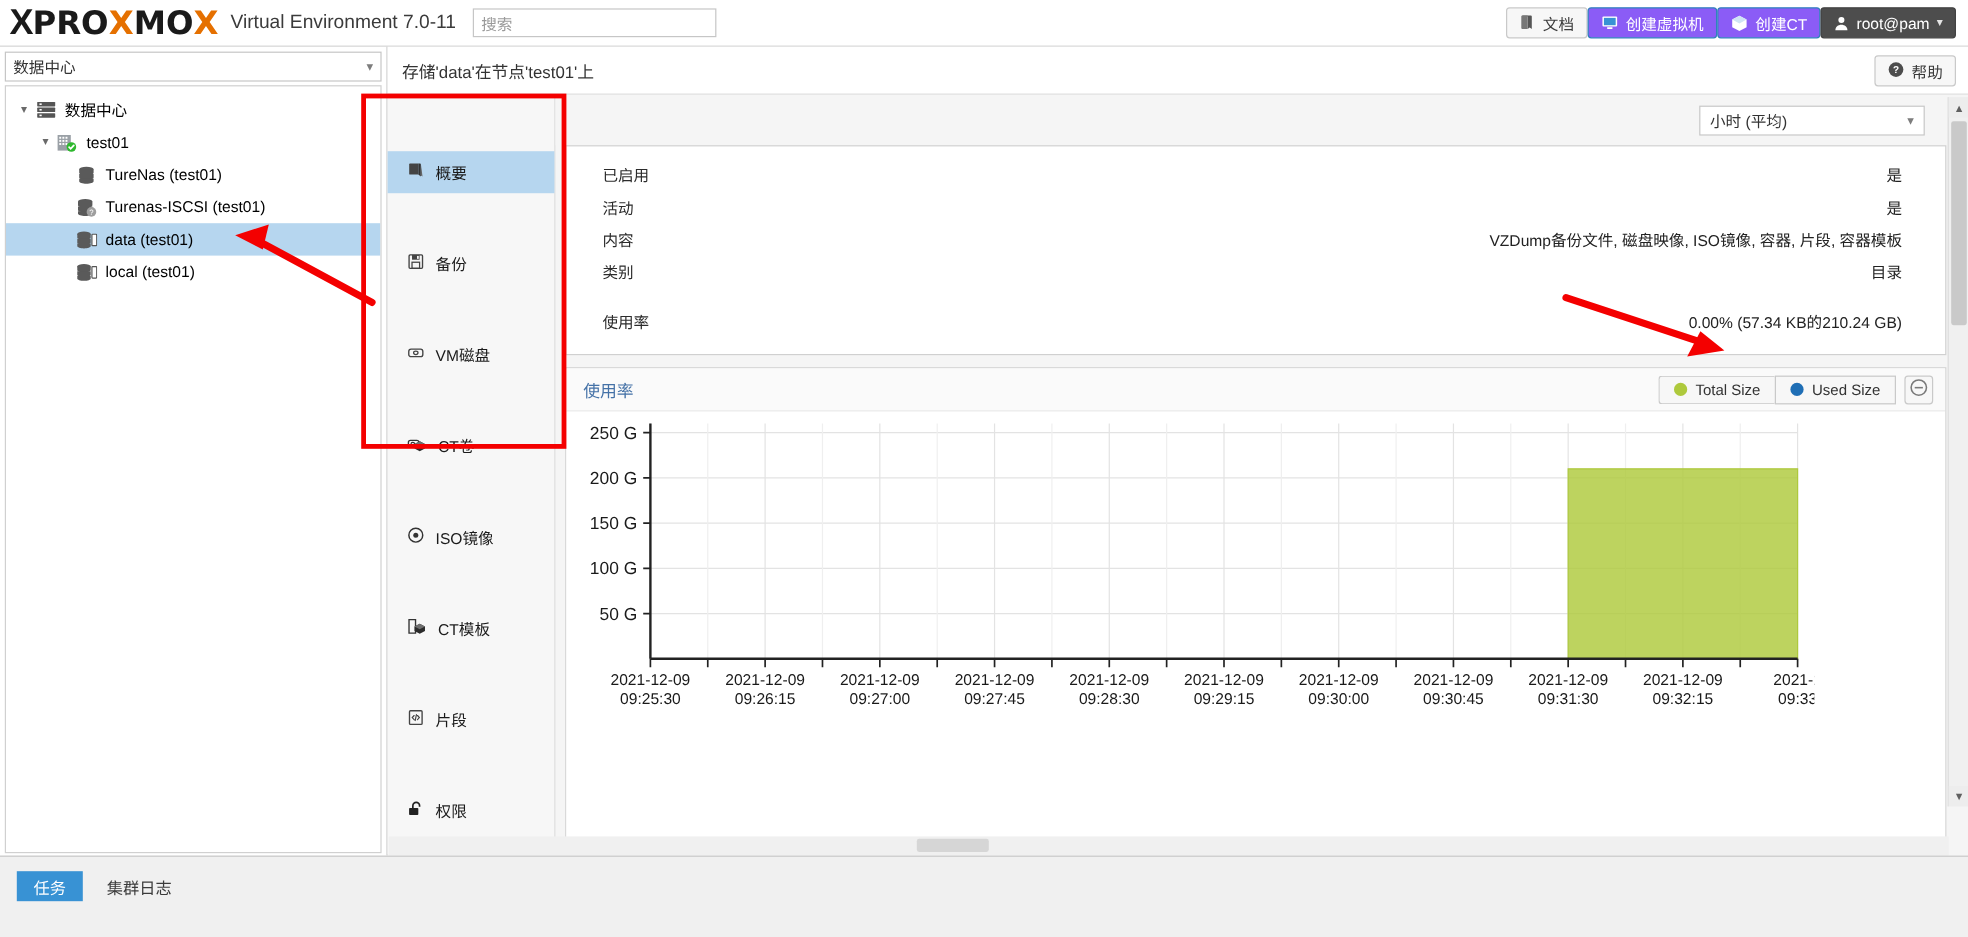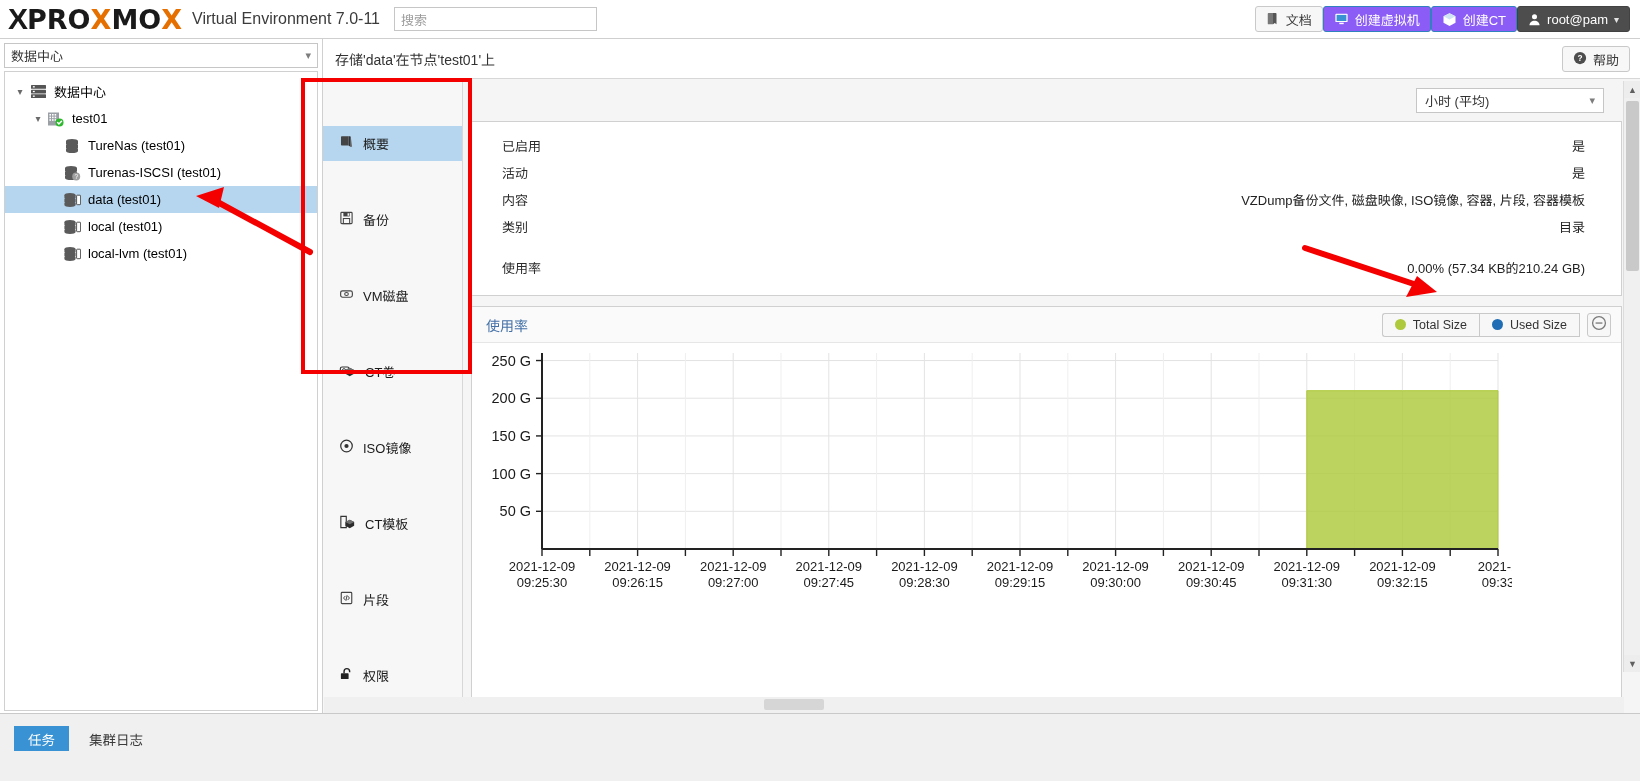--- a/index.html
+++ b/index.html
@@ -341,34 +341,20 @@
                 <path d="M1.4 3v3c0 1.1 2.5 2 5.6 2s5.6-.9 5.6-2V3z"></path>
                 <path d="M1.4 7v3c0 1.1 2.5 2 5.6 2s5.6-.9 5.6-2V7z"></path>
                 <path d="M1.4 11v2c0 1.1 2.5 2 5.6 2s5.6-.9 5.6-2v-2z"></path>
               </g>
               <rect x="13.6" y="3.2" width="4" height="9.5" rx="0.6" fill="#fff" stroke="#555" stroke-width="1"></rect>
             </svg>
         </span>
         <span class="tree-label">local (test01)</span>
       </div>
 
-      <div class="tree-row ind-3">
-        <span class="tree-ico">
-          <svg width="18" height="16" viewBox="0 0 18 16">
-              <g fill="#5a5a5a">
-                <ellipse cx="7" cy="3" rx="5.6" ry="2"></ellipse>
-                <path d="M1.4 3v3c0 1.1 2.5 2 5.6 2s5.6-.9 5.6-2V3z"></path>
-                <path d="M1.4 7v3c0 1.1 2.5 2 5.6 2s5.6-.9 5.6-2V7z"></path>
-                <path d="M1.4 11v2c0 1.1 2.5 2 5.6 2s5.6-.9 5.6-2v-2z"></path>
-              </g>
-              <rect x="13.6" y="3.2" width="4" height="9.5" rx="0.6" fill="#fff" stroke="#555" stroke-width="1"></rect>
-            </svg>
-        </span>
-        <span class="tree-label">local-lvm (test01)</span>
-      </div>
 
     </div>
   </div>
 
   <div class="content">
 
     <div class="content-header">
       <span class="content-title">存储'data'在节点'test01'上</span>
       <div class="help-btn">
         <span>

